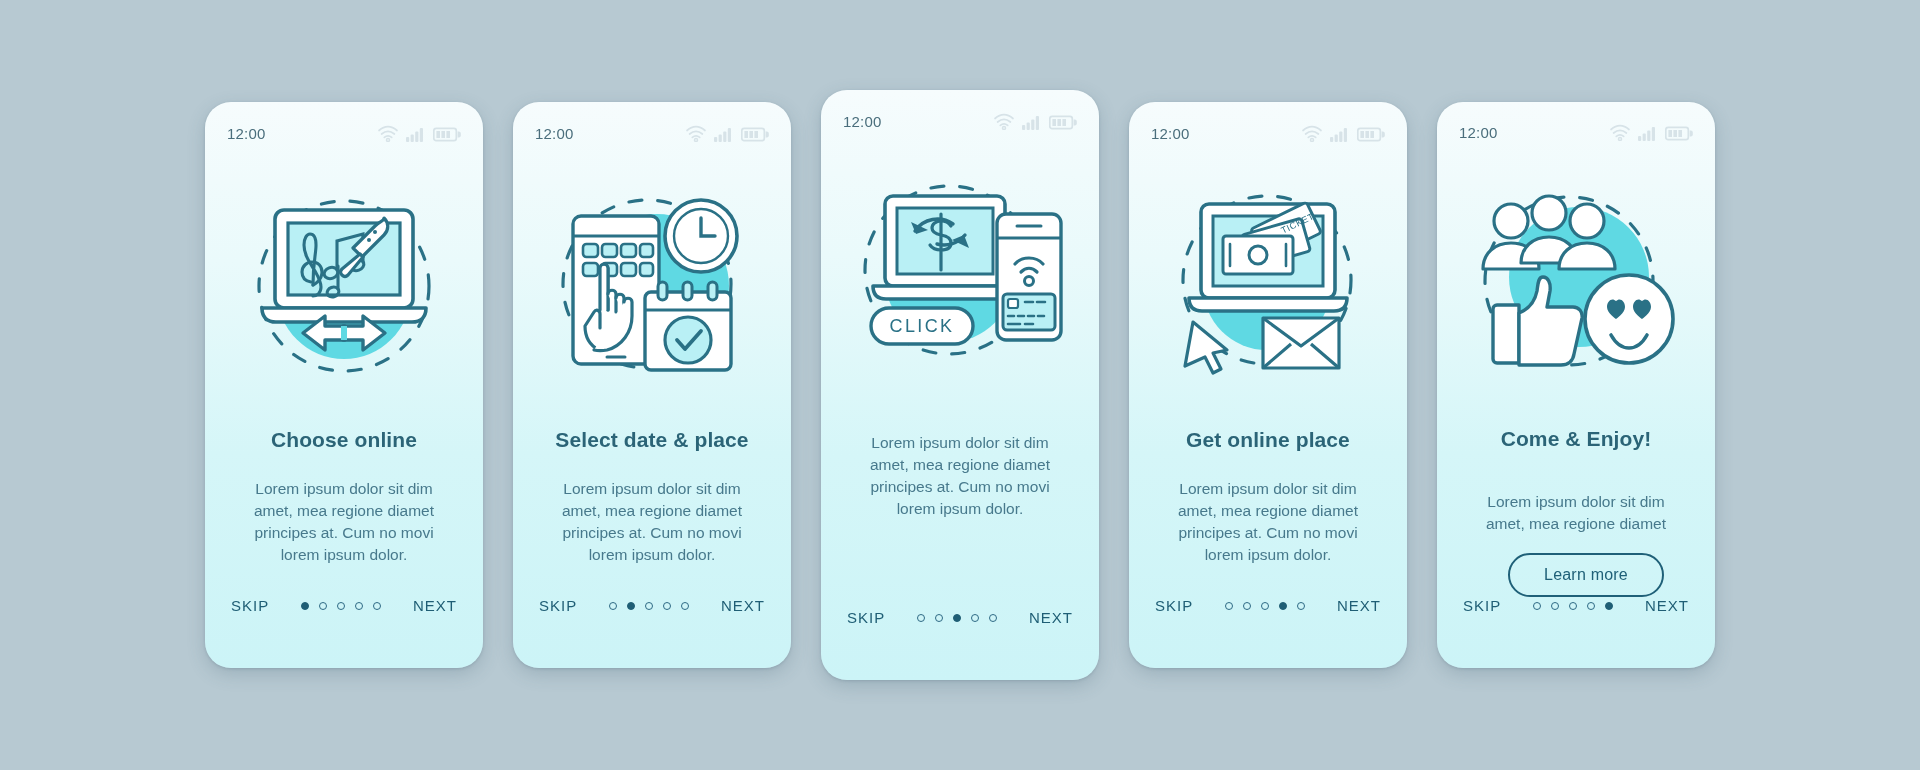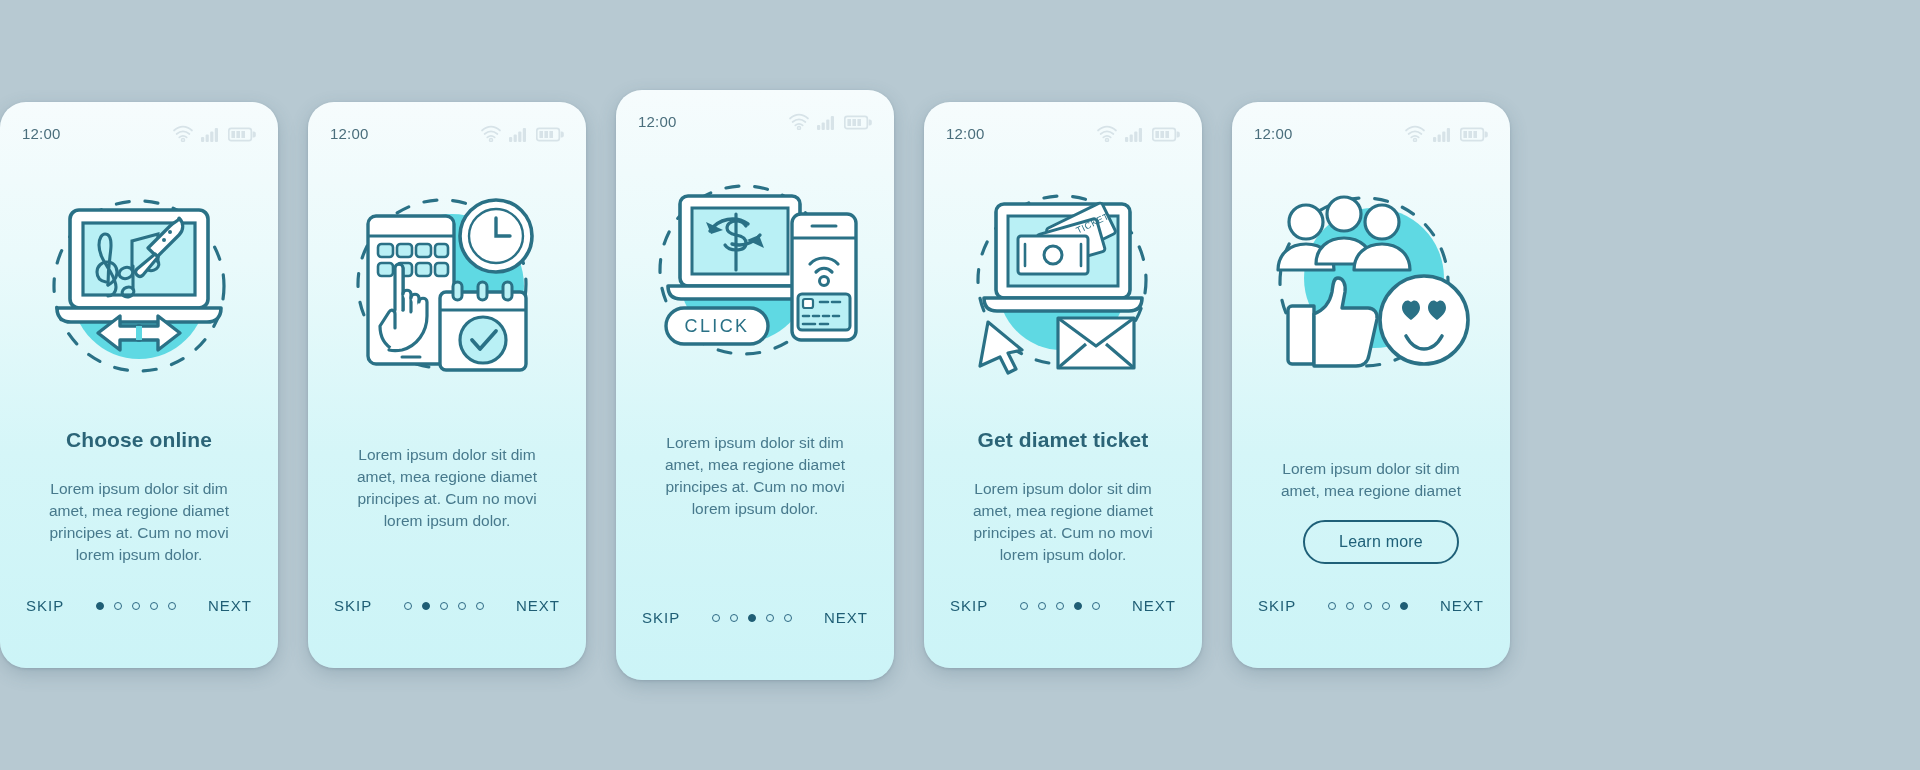--- a/index.html
+++ b/index.html
@@ -4,21 +4,21 @@
 <style>
   html,body{margin:0;padding:0;}
   body{
     width:1920px;height:770px;
     background:#b7c9d2;
     font-family:"Liberation Sans", sans-serif;
     overflow:hidden;
   }
   .board{
     width:1920px;height:770px;
-    display:flex;align-items:center;
+    display:flex;align-items:center;justify-content:center;
     gap:30px;
     box-sizing:border-box;
   }
   .phone{
     width:278px;height:566px;
     border-radius:26px;
     background:linear-gradient(180deg,#f6fcfd 0%, #eafafb 28%, #d5f6f8 62%, #ccf4f7 100%);
     box-shadow:0 6px 18px rgba(60,90,110,.22), 0 1px 3px rgba(60,90,110,.2);
     position:relative;
     overflow:hidden;
@@ -262,20 +262,21 @@
         <g fill="#b9f0f5" stroke="#2a7186" stroke-width="3">
           <rect x="121" y="108" width="9" height="18" rx="4.5"></rect>
           <rect x="146" y="108" width="9" height="18" rx="4.5"></rect>
           <rect x="171" y="108" width="9" height="18" rx="4.5"></rect>
         </g>
         <circle cx="151" cy="166" r="23" fill="#b9f0f5" stroke="#2a7186" stroke-width="3.2"></circle>
         <path d="M140 166l8 9 16-18" fill="none" stroke="#2a7186" stroke-width="3.8" stroke-linecap="round" stroke-linejoin="round"></path>
       </svg>
     </div>
 
+    <h2 class="title">Select date &amp; place</h2>
     <p class="desc">Lorem ipsum dolor sit dim amet, mea regione diamet principes at. Cum no movi lorem ipsum dolor.</p>
 
     <div class="nav">
       <button class="navbtn">SKIP</button>
       <div class="dots">
         <span class="dot"></span>
         <span class="dot on"></span>
         <span class="dot"></span>
         <span class="dot"></span>
         <span class="dot"></span>
@@ -439,21 +440,21 @@
         </g>
 
         <g stroke="#2a7186" stroke-width="3.2" stroke-linejoin="round">
           <rect x="110" y="144" width="76" height="50" fill="#ffffff"></rect>
           <path d="M110 144l38 28 38-28" fill="none"></path>
           <path d="M110 194l28-24M186 194l-28-24" fill="none"></path>
         </g>
       </svg>
     </div>
 
-    <h2 class="title">Get diamet ticket</h2>
+    <h2 class="title">Get online place</h2>
     <p class="desc">Lorem ipsum dolor sit dim amet, mea regione diamet principes at. Cum no movi lorem ipsum dolor.</p>
 
     <div class="nav">
       <button class="navbtn">SKIP</button>
       <div class="dots">
         <span class="dot"></span>
         <span class="dot"></span>
         <span class="dot"></span>
         <span class="dot on"></span>
         <span class="dot"></span>
@@ -517,20 +518,21 @@
           <path d="M58 140c10-4 16-12 18-22 1-7 1-14 6-14s8 6 7 14l-3 16h26c6 0 10 5 9 11l-8 36c-1 7-6 11-13 11H58z"></path>
         </g>
 
         <circle cx="168" cy="146" r="44" fill="#ffffff" stroke="#2a7186" stroke-width="3.6"></circle>
         <path d="M146 134c0-6 5-10 9-6 4-4 9 0 9 6 0 6-9 12-9 12s-9-6-9-12z" fill="#2a7186"></path>
         <path d="M172 134c0-6 5-10 9-6 4-4 9 0 9 6 0 6-9 12-9 12s-9-6-9-12z" fill="#2a7186"></path>
         <path d="M150 162c5 9 12 13 18 13s13-4 18-13" fill="none" stroke="#2a7186" stroke-width="3.6" stroke-linecap="round"></path>
       </svg>
     </div>
 
+    <h2 class="title">Come &amp; Enjoy!</h2>
     <p class="desc short">Lorem ipsum dolor sit dim amet, mea regione diamet</p>
 
     <div class="learnwrap">
       <button class="learnbtn">Learn more</button>
     </div>
 
     <div class="nav">
       <button class="navbtn">SKIP</button>
       <div class="dots">
         <span class="dot"></span>

